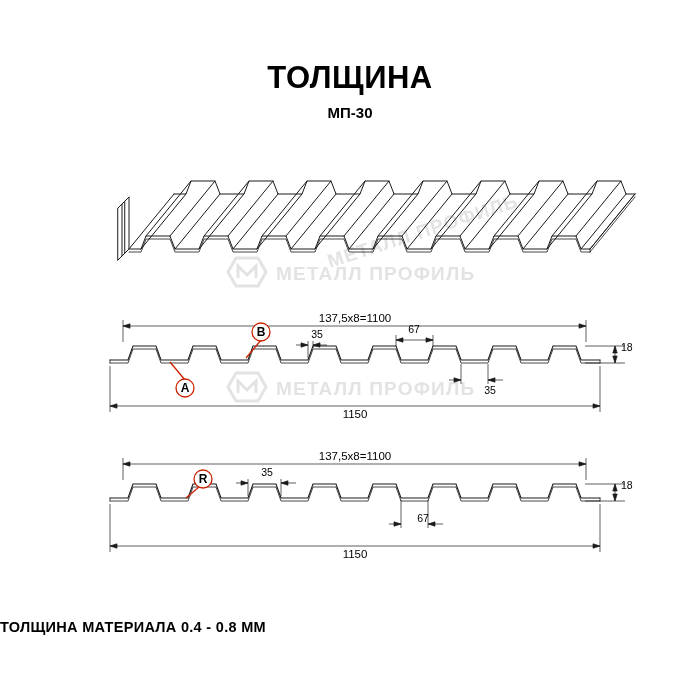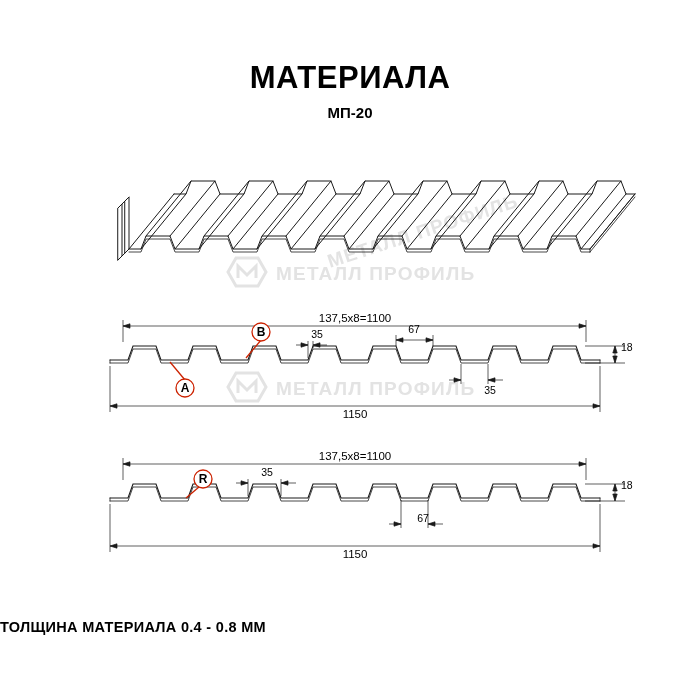--- a/index.html
+++ b/index.html
@@ -79,22 +79,22 @@
     font-size: 12px;
     font-weight: bold;
     fill: #000;
   }
 </style>
 </head>
 <body>
 
 <div class="sheet">
 
-  <div class="title">МАТЕРИАЛА</div>
-  <div class="subtitle">МП-20</div>
+  <div class="title">ТОЛЩИНА</div>
+  <div class="subtitle">МП-30</div>
 
   <svg class="layer" width="700" height="700" viewBox="0 0 700 700">
 
     <g opacity="1">
 
       <g transform="translate(228,258)">
         <g>
           <path d="M0,14 L8,0 L30,0 L38,14 L30,28 L8,28 Z" fill="none" stroke="#e3e3e3" stroke-width="3"></path>
           <path d="M10,20 L10,8 L19,17 L28,8 L28,20" fill="none" stroke="#e3e3e3" stroke-width="3"></path>
         </g>

